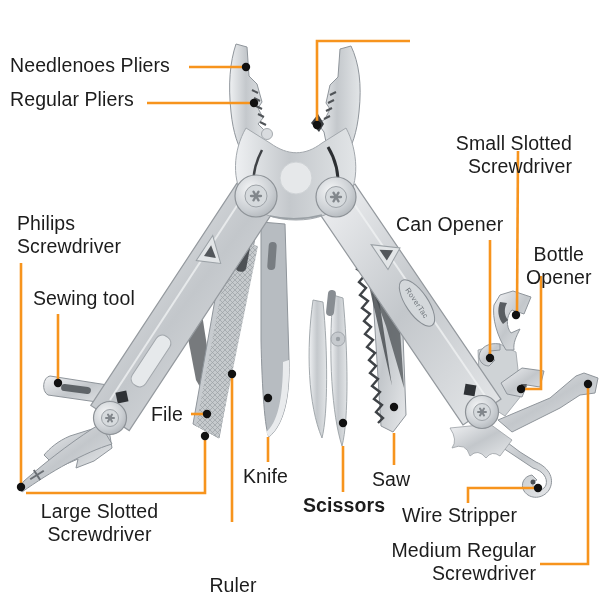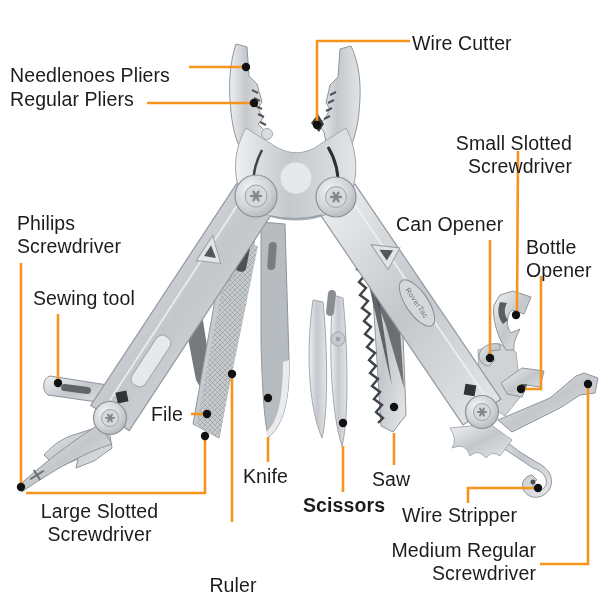--- a/index.html
+++ b/index.html
@@ -3,26 +3,26 @@
 <meta charset="utf-8">
 <style>
   html,body{margin:0;padding:0;background:#ffffff;}
   #stage{position:relative;width:600px;height:600px;background:#fff;overflow:hidden;
          font-family:"Liberation Sans",sans-serif;}
   #art{position:absolute;left:0;top:0;}
   .label{position:absolute;font-size:19.5px;line-height:23px;color:#1c1c1c;
          white-space:pre-line;letter-spacing:0.1px;}
   .ctr{text-align:center;}
   .rgt{text-align:right;}
-  #lbl-needlenose{left:10px;top:64px;}
+  #lbl-needlenose{left:10px;top:54px;}
   #lbl-regular{left:10px;top:88px;}
   #lbl-wire-cutter{left:412px;top:32px;}
   #lbl-small-slotted{right:28px;top:104px;margin-top:28px;}
   #lbl-can-opener{left:396px;top:213px;}
-  #lbl-bottle-opener{left:526px;top:236px;}
+  #lbl-bottle-opener{left:526px;top:243px;text-align:center;}
   #lbl-philips{left:17px;top:212px;}
   #lbl-sewing{left:33px;top:287px;}
   #lbl-file{left:151px;top:403px;}
   #lbl-large-slotted{left:19px;width:161px;top:500px;}
   #lbl-ruler{left:153px;width:160px;top:526px;margin-top:48px;}
   #lbl-knife{left:243px;top:465px;}
   #lbl-scissors{left:303px;top:494px;font-weight:bold;}
   #lbl-saw{left:372px;top:468px;}
   #lbl-wire-stripper{left:402px;top:504px;}
   #lbl-medium-slotted{right:64px;top:539px;}
@@ -284,21 +284,20 @@
     </g>
     <g>
       <polyline points="540,564 588,564 588,388"></polyline>
           <circle cx="588" cy="384" r="4.2" fill="#111" stroke="none"></circle>
     </g>
   </g>
 </svg>
 
   <div class="label" id="lbl-needlenose">Needlenoes Pliers</div>
   <div class="label" id="lbl-regular">Regular Pliers</div>
-  <div class="label" id="lbl-wire-cutter">Wire Cutter</div>
   <div class="label rgt" id="lbl-small-slotted">Small Slotted
 Screwdriver</div>
   <div class="label" id="lbl-can-opener">Can Opener</div>
   <div class="label" id="lbl-bottle-opener">Bottle
 Opener</div>
   <div class="label" id="lbl-philips">Philips
 Screwdriver</div>
   <div class="label" id="lbl-sewing">Sewing tool</div>
   <div class="label" id="lbl-file">File</div>
   <div class="label ctr" id="lbl-large-slotted">Large Slotted

